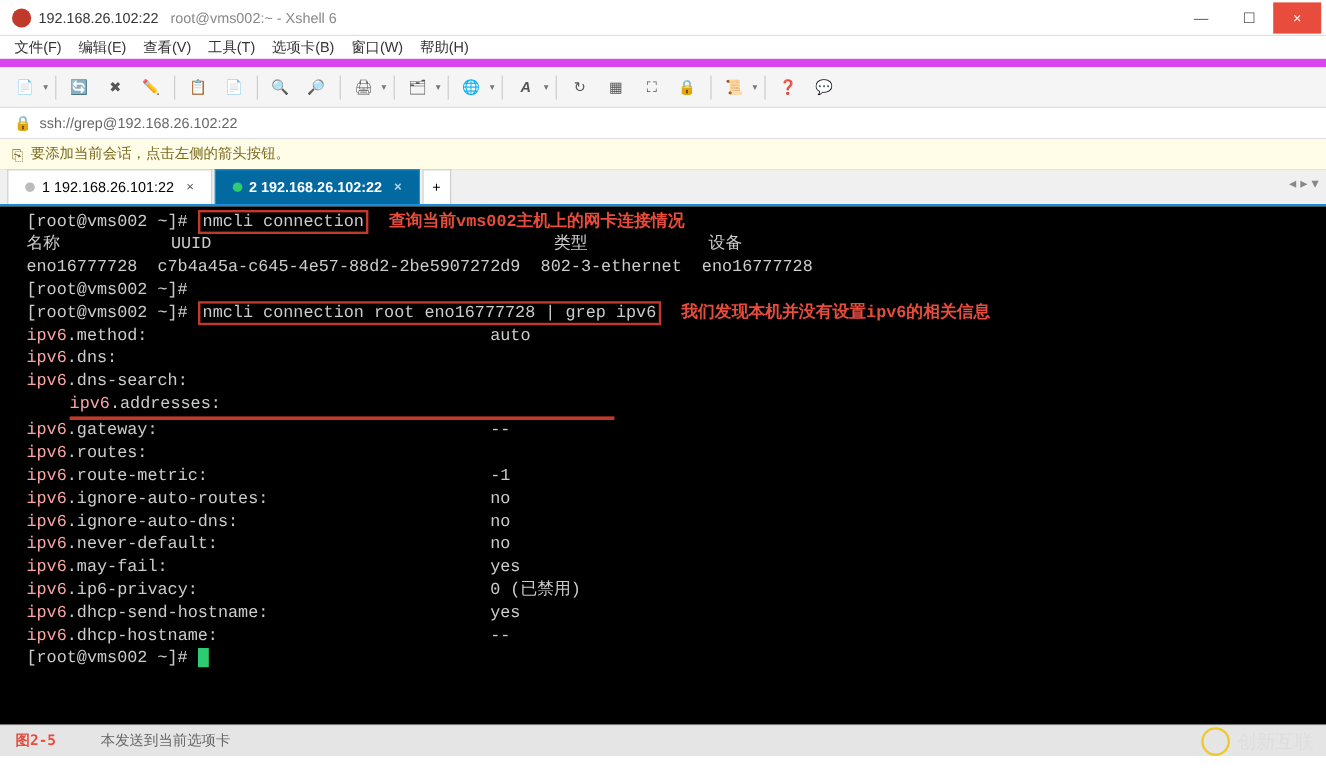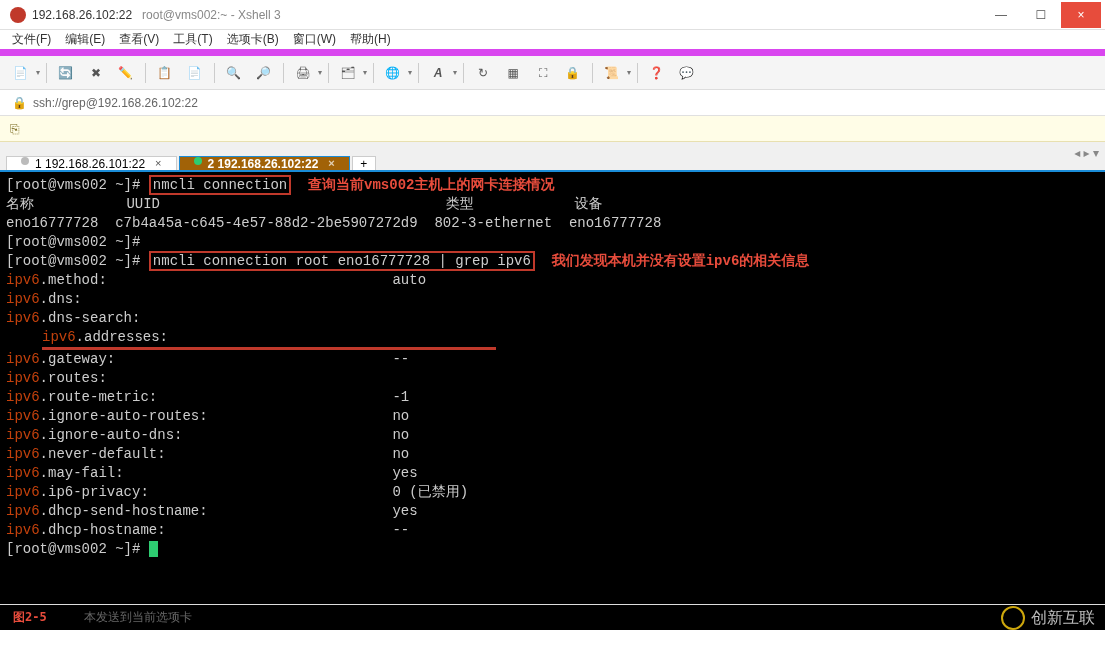--- a/index.html
+++ b/index.html
@@ -13,46 +13,46 @@
 .titlebar .winbtn.close { background: #e74c3c; color: #fff; }
 .menubar { height: 26px; display: flex; align-items: center; padding: 0 12px; gap: 14px; color: #333; border-bottom: 7px solid #d946ef; }
 .menubar span { cursor: default; }
 .toolbar { height: 34px; background: #f5f5f5; border-bottom: 1px solid #ddd; display: flex; align-items: center; padding: 0 8px; gap: 4px; }
 .toolbar .tbtn { width: 26px; height: 26px; display: flex; align-items: center; justify-content: center; color: #555; border: 1px solid transparent; }
 .toolbar .sep { width: 1px; height: 20px; background: #ccc; margin: 0 2px; }
 .toolbar .dd { font-size: 8px; color: #777; margin-left: -2px; }
 .addressbar { height: 26px; display: flex; align-items: center; padding: 0 12px; gap: 6px; color: #666; border-bottom: 1px solid #e0e0e0; }
 .infobar { height: 26px; background: #fffde7; border-bottom: 1px solid #e8e0b0; display: flex; align-items: center; padding: 0 10px; gap: 6px; color: #7a6a20; }
 .tabbar { height: 30px; background: #f0f0f0; border-bottom: 2px solid #1a8cd8; display: flex; align-items: flex-end; padding: 0 6px; position: relative; }
-.tab { height: 14px; padding: 0 14px; display: flex; align-items: flex-start; gap: 6px; background: #fff; border: 1px solid #ccc; border-bottom: none; margin-right: 2px; position: relative; }
-.tab.active { background: #a16207; color: #fff; border-color: #1a8cd8; font-weight: bold; }
+.tab { height: 29px; padding: 0 14px; display: flex; align-items: center; gap: 6px; background: #fff; border: 1px solid #ccc; border-bottom: none; margin-right: 2px; position: relative; }
+.tab.active { background: #0369a1; color: #fff; border-color: #1a8cd8; font-weight: bold; }
 .tab .dot { width: 8px; height: 8px; border-radius: 50%; }
 .tab .dot.gray { background: #bbb; }
 .tab .dot.green { background: #2ecc71; }
 .tab .close-x { font-size: 11px; color: inherit; opacity: .7; margin-left: 4px; }
 .tab.add { width: 24px; padding: 0; justify-content: center; }
 .tabbar .navarrows { position: absolute; right: 6px; top: 4px; color: #888; display: flex; gap: 2px; }
-.terminal { background: #000; color: #ccc; font-family: "Consolas","Courier New",monospace; font-size: 14px; line-height: 19px; padding: 4px 6px; height: 432px; overflow: hidden; white-space: pre; position: relative; }
-.terminal .hi { color: #c2410c; }
+.terminal { background: #000; color: #ccc; font-family: "Consolas","Courier New",monospace; font-size: 14px; line-height: 19px; padding: 4px 22px; height: 432px; overflow: hidden; white-space: pre; position: relative; }
+.terminal .hi { color: #fca5a5; }
 .terminal .box { border: 2px solid #c0392b; padding: 0 2px; }
 .terminal .red { color: #e74c3c; font-weight: bold; }
 .terminal .uline { border-bottom: 3px solid #c0392b; display: inline-block; margin-left: 36px; }
 .terminal .cursor { background: #2ecc71; display: inline-block; width: 9px; height: 16px; vertical-align: middle; }
-.statusbar { height: 26px; background: #000000; border-top: 1px solid #ddd; display: flex; align-items: center; padding: 0 12px; color: #666; position: relative; }
+.statusbar { height: 26px; background: #e5e5e5; border-top: 1px solid #ddd; display: flex; align-items: center; padding: 0 12px; color: #666; position: relative; }
 .statusbar .figlbl { position: absolute; left: 13px; color: #e74c3c; font-weight: bold; font-family: monospace; }
 .watermark { position: absolute; right: 10px; bottom: 20px; display: flex; align-items: center; gap: 6px; color: #ddd; font-size: 16px; opacity: .85; }
 .watermark .wm-icon { width: 24px; height: 24px; border: 2px solid #f1c40f; border-radius: 50%; position: relative; }
 </style>
 </head>
 <body>
 
 <div class="titlebar">
   <div class="logo"></div>
   <span class="title-main">192.168.26.102:22</span>
-  <span class="title-sub">root@vms002:~ - Xshell 3</span>
+  <span class="title-sub">root@vms002:~ - Xshell 6</span>
   <div class="winbtns">
     <div class="winbtn">—</div>
     <div class="winbtn">☐</div>
     <div class="winbtn close">×</div>
   </div>
 </div>
 
 <div class="menubar">
   <span>文件(F)</span>
   <span>编辑(E)</span>
@@ -103,20 +103,21 @@
   <div class="tbtn">💬</div>
 </div>
 
 <div class="addressbar">
   <span>🔒</span>
   <span>ssh://grep@192.168.26.102:22</span>
 </div>
 
 <div class="infobar">
   <span>⎘</span>
+  <span>要添加当前会话，点击左侧的箭头按钮。</span>
 </div>
 
 <div class="tabbar">
   <div class="tab">
     <span class="dot gray"></span>
     <span>1 192.168.26.101:22</span>
     <span class="close-x">×</span>
   </div>
   <div class="tab active">
     <span class="dot green"></span>

